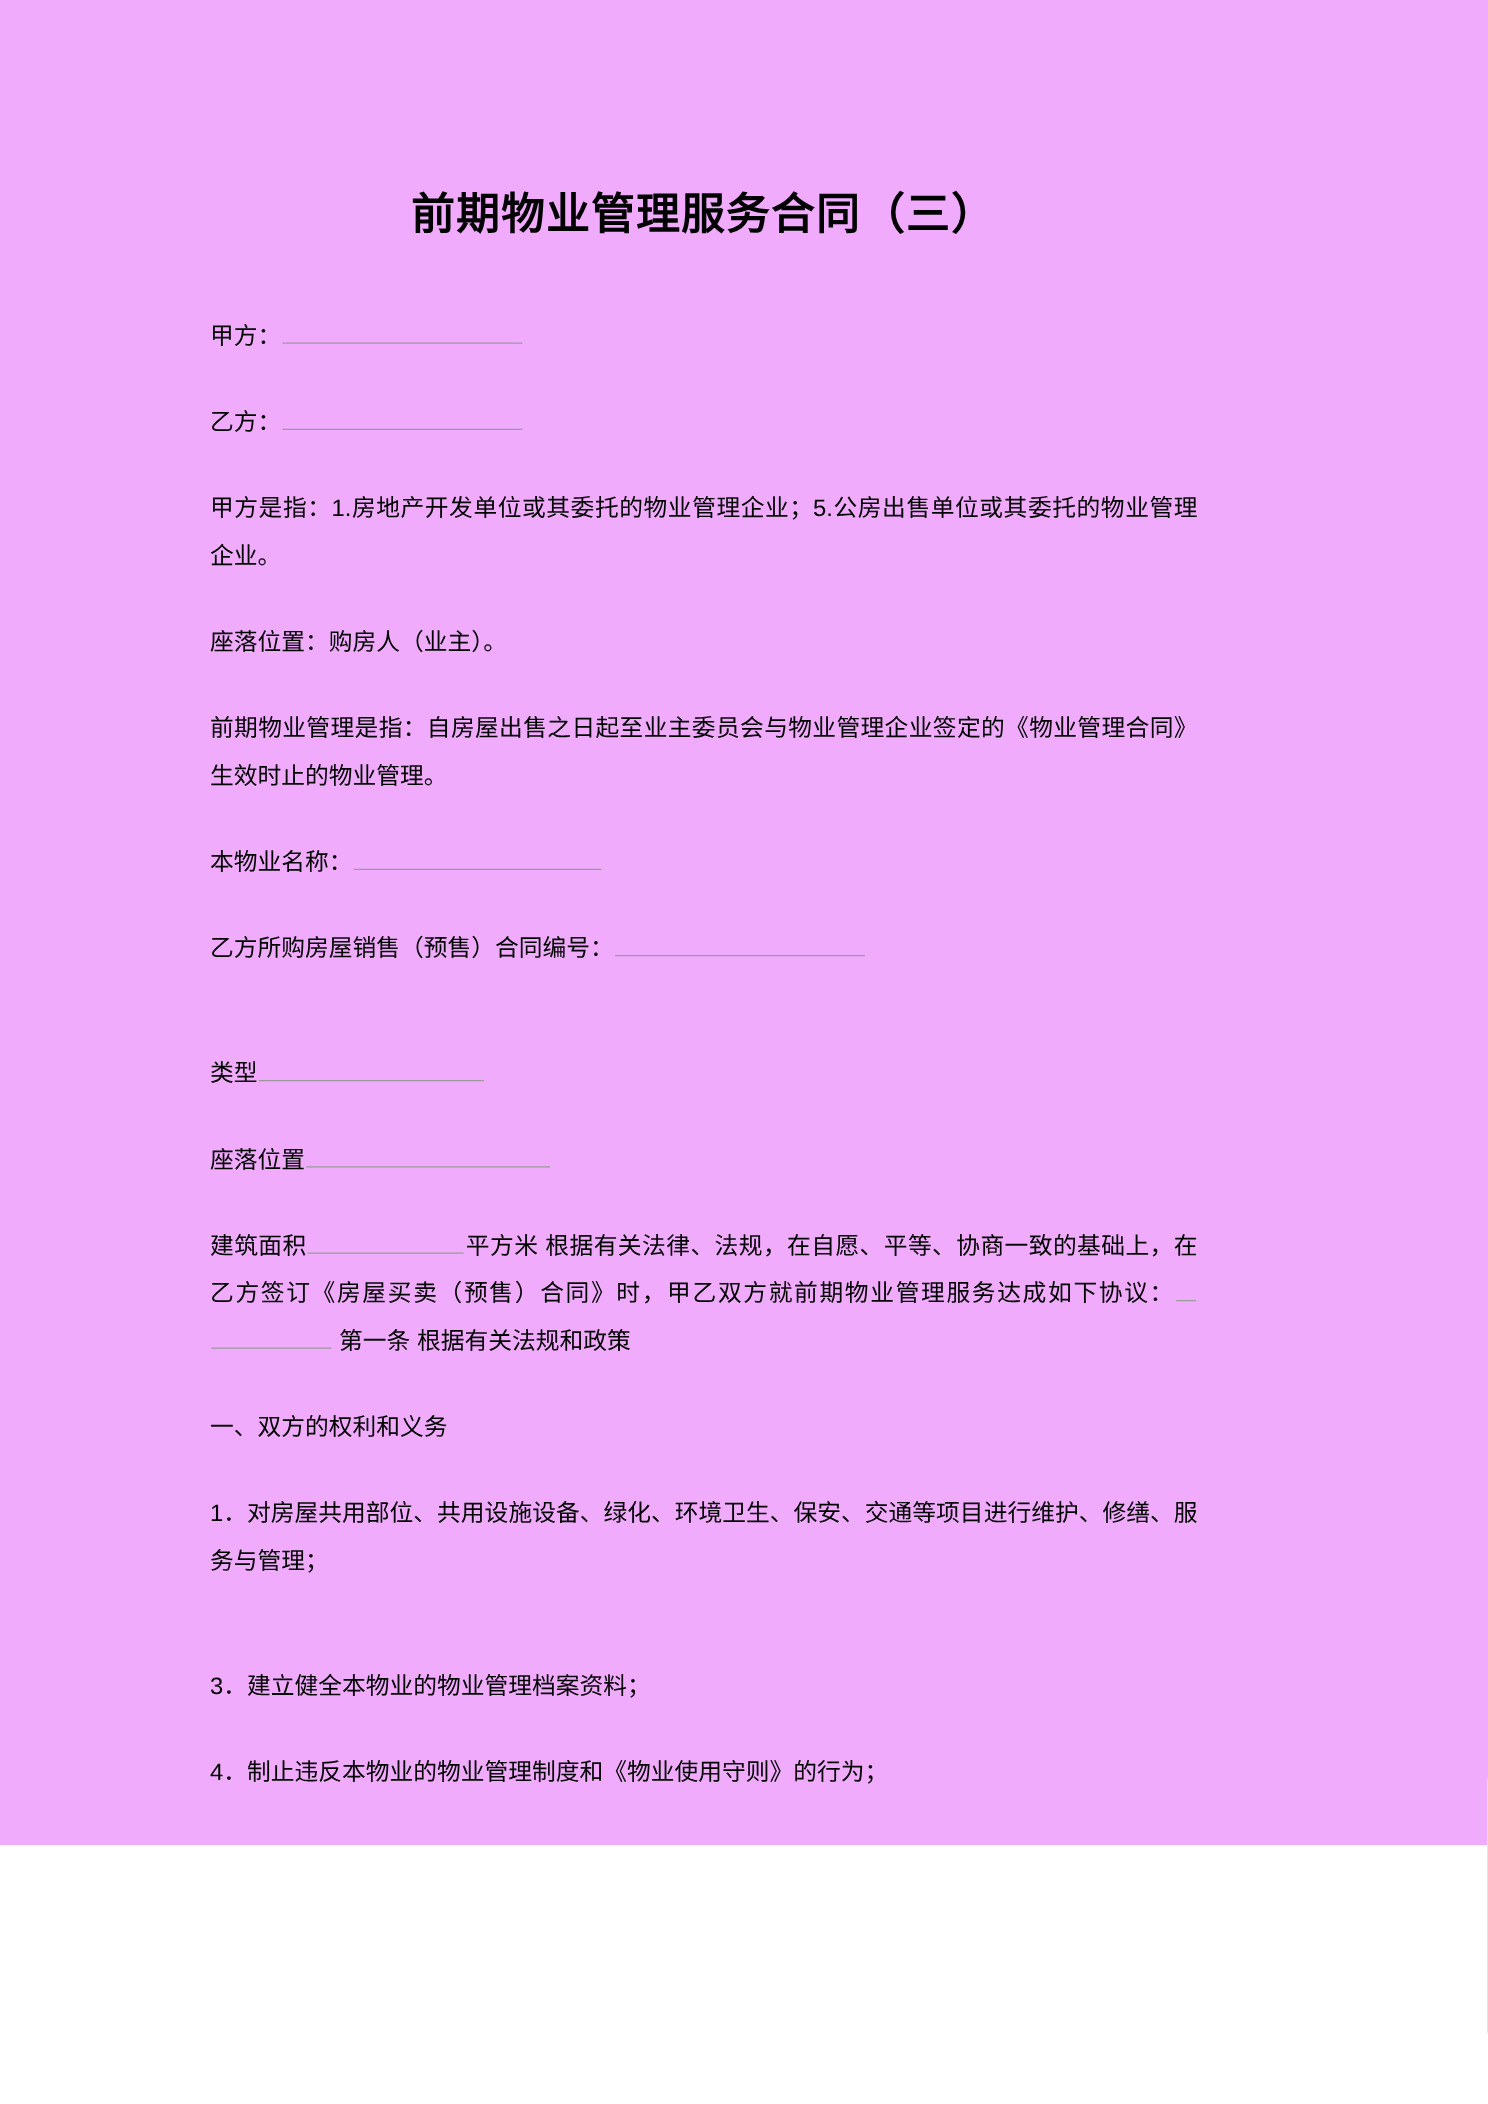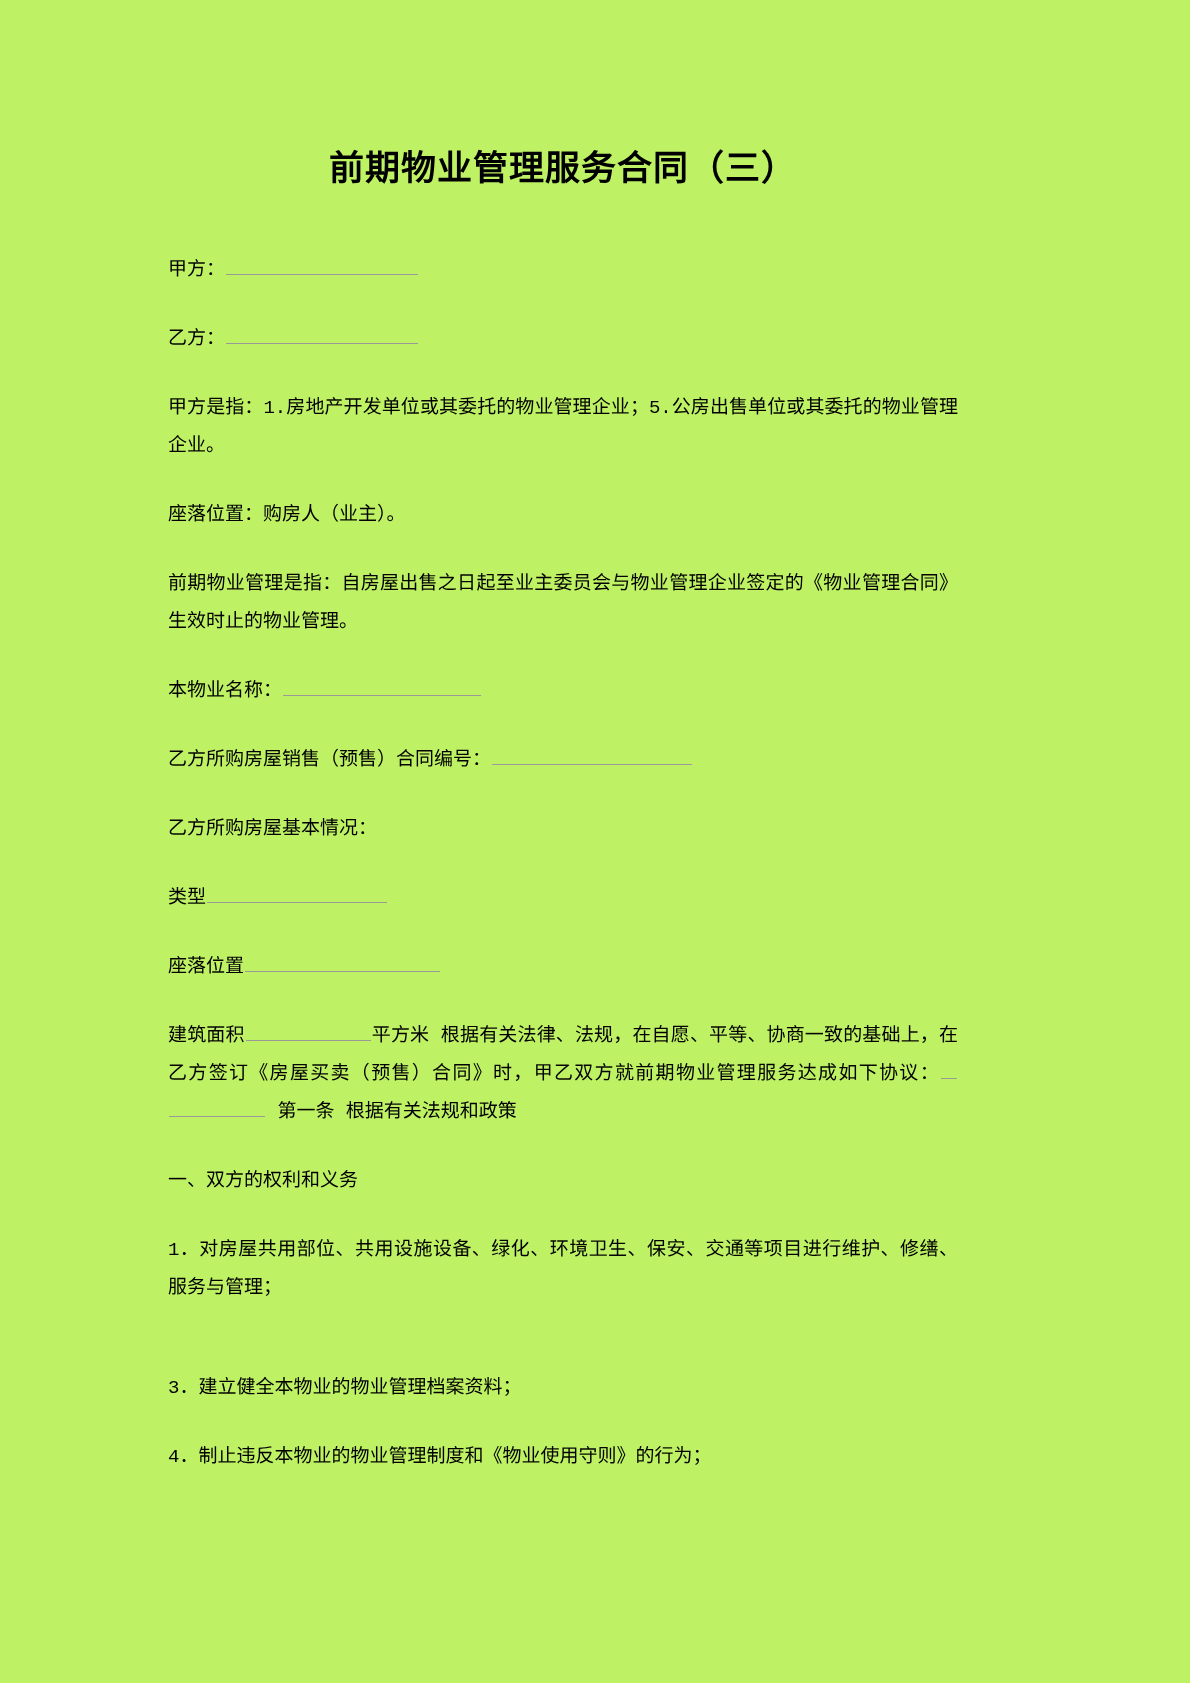--- a/index.html
+++ b/index.html
@@ -2,25 +2,25 @@
 <html lang="zh-CN"><head>
 <meta charset="utf-8">
 <style>
   html, body {
     margin: 0;
     padding: 0;
     background: #ffffff;
   }
   .page {
     width: 1190px;
-    height: 1683px;
-    background: #bef264;
+    height: 1476px;
+    background: #f0abfc;
     position: relative;
     box-sizing: border-box;
-    font-family: Liberation Mono, monospace;
+    font-family: Liberation Sans, sans-serif;
     color: #000000;
     overflow: hidden;
   }
   .content {
     position: absolute;
     left: 168px;
     top: 0;
     width: 790px;
   }
   .doc-title {
@@ -93,21 +93,20 @@
     <div class="gap"></div>
 
     <p class="para"><span>本物业名称：</span><span class="blank w-c"></span></p>
 
     <div class="gap"></div>
 
     <p class="para"><span>乙方所购房屋销售（预售）合同编号：</span><span class="blank w-d"></span></p>
 
     <div class="gap"></div>
 
-    <p class="para">乙方所购房屋基本情况：</p>
 
     <div class="gap"></div>
 
     <p class="para"><span>类型</span><span class="blank w-e"></span></p>
 
     <div class="gap"></div>
 
     <p class="para"><span>座落位置</span><span class="blank w-f"></span></p>
 
     <div class="gap"></div>

